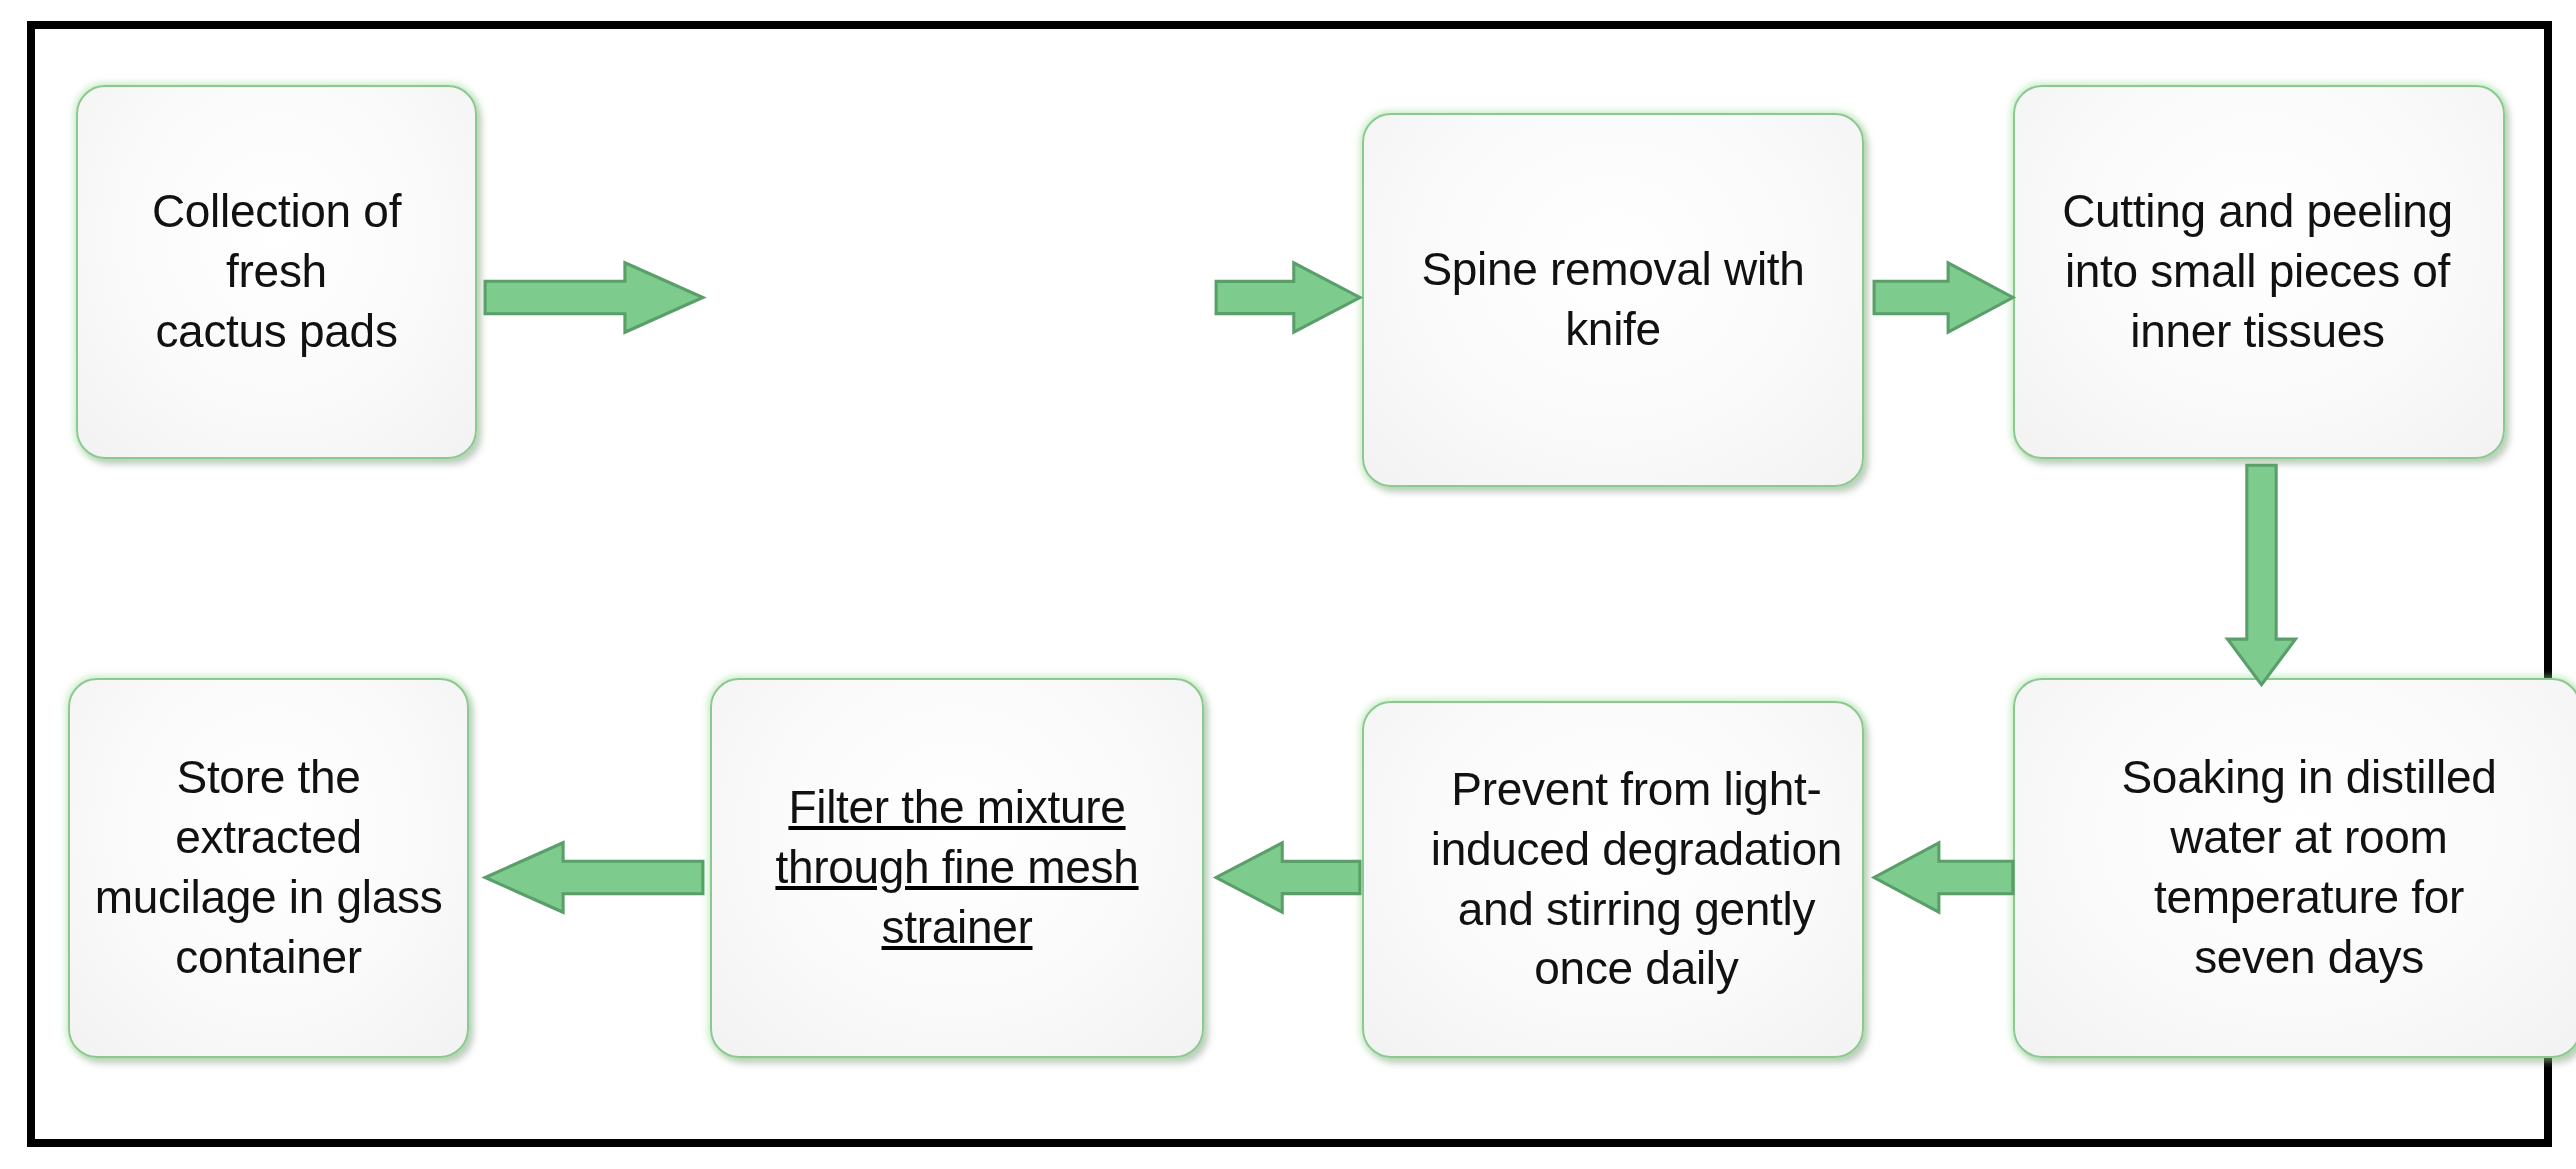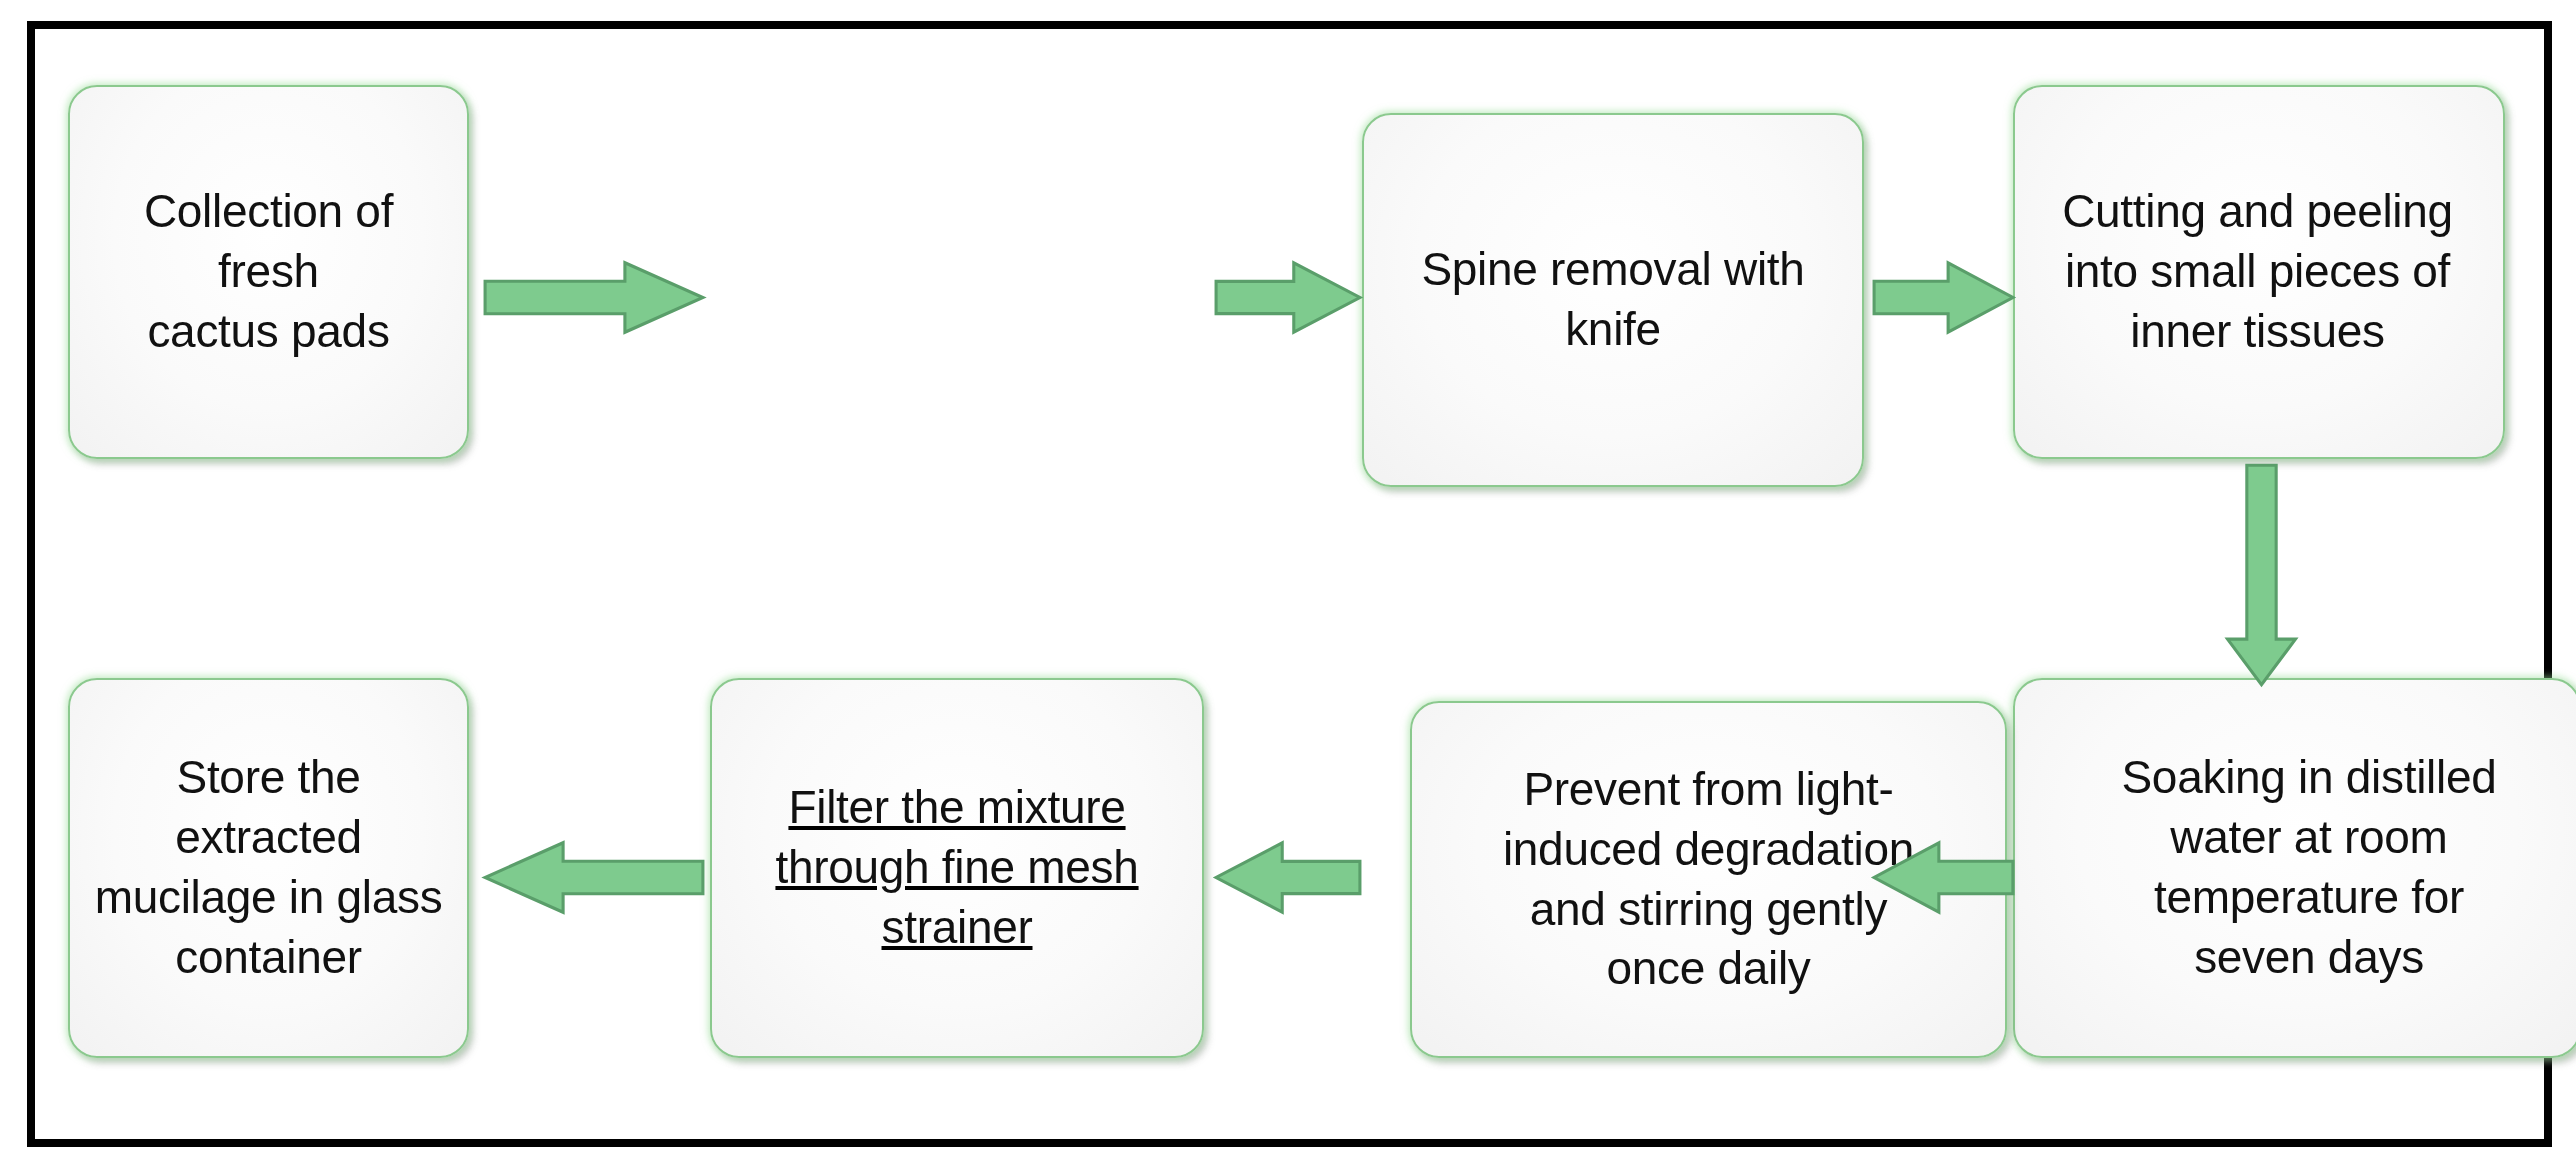--- a/index.html
+++ b/index.html
@@ -70,21 +70,21 @@
     overflow: visible;
   }
 </style>
 </head>
 <body>
 
 <div id="diagram-canvas">
 
   <div id="diagram-frame"></div>
 
-  <div class="process-box" style="left:68px; top:85px; width:401px; height:374px;">
+  <div class="process-box" style="left:76px; top:85px; width:401px; height:374px;">
     <div class="box-label">Collection of fresh
 cactus pads</div>
   </div>
 
 
   <div class="process-box" style="left:1362px; top:85px; width:502px; height:374px;margin-top:28px;">
     <div class="box-label">Spine removal with
 knife</div>
   </div>
 
@@ -94,21 +94,21 @@
 inner tissues</div>
   </div>
 
   <div class="process-box" style="left:2013px; top:678px; width:568px; height:380px;padding-left:44px;">
     <div class="box-label">Soaking in distilled
 water at room
 temperature for
 seven days</div>
   </div>
 
-  <div class="process-box" style="left:1410px; top:701px; width:597px; height:357px;">
+  <div class="process-box" style="left:1362px; top:701px; width:502px; height:357px;justify-content:flex-end;">
     <div class="box-label">Prevent from light-
 induced degradation
 and stirring gently
 once daily</div>
   </div>
 
   <div class="process-box" style="left:710px; top:678px; width:494px; height:380px;text-decoration:underline;">
     <div class="box-label">Filter the mixture
 through fine mesh
 strainer</div>

